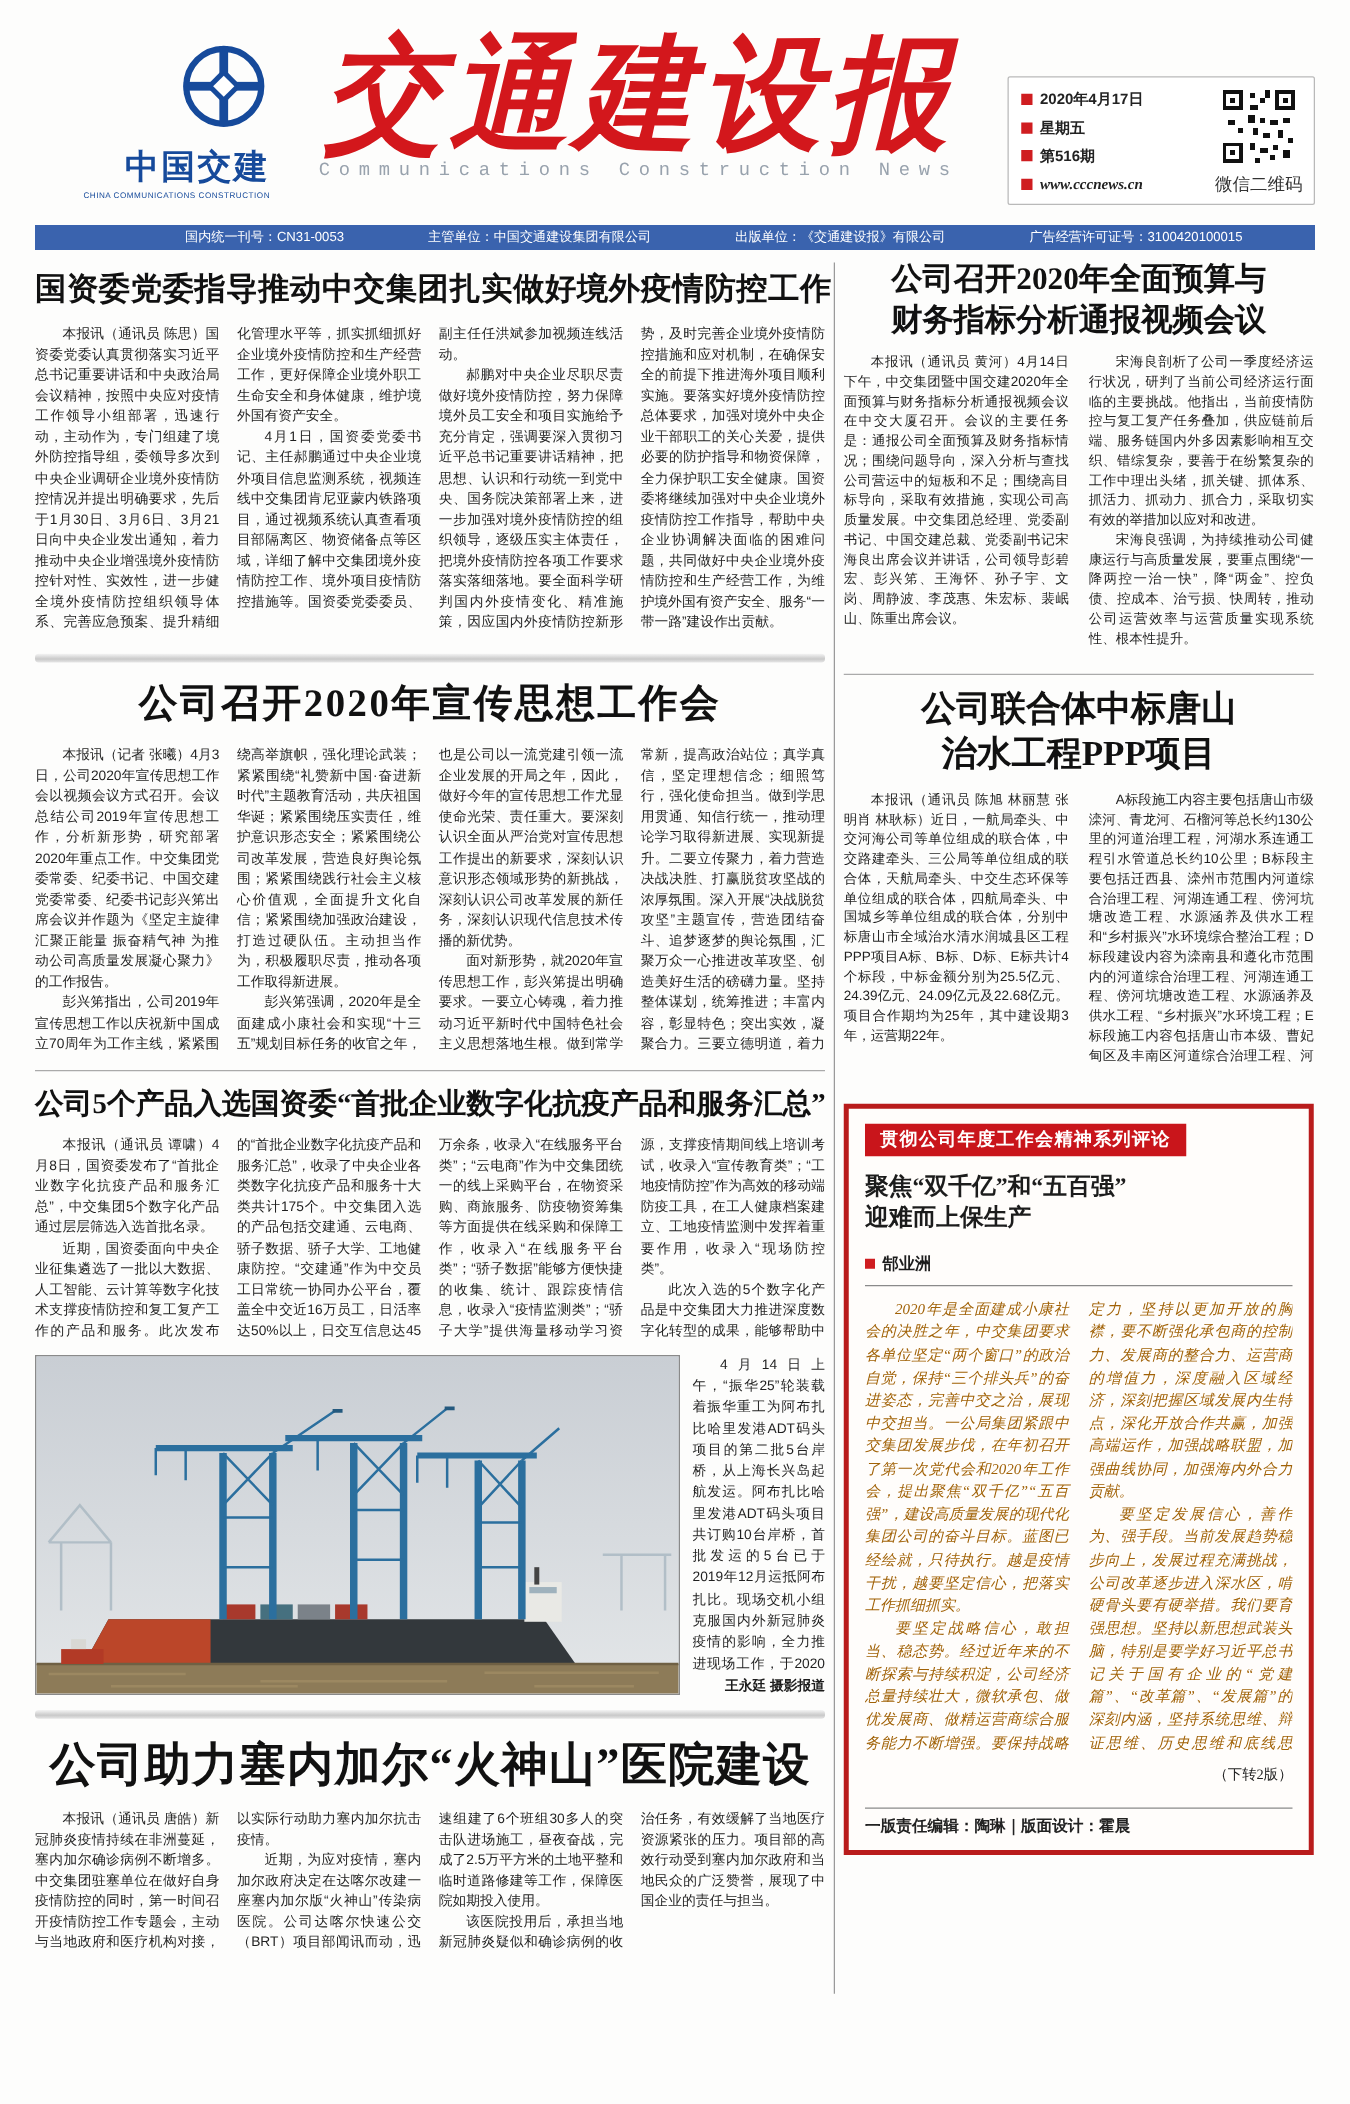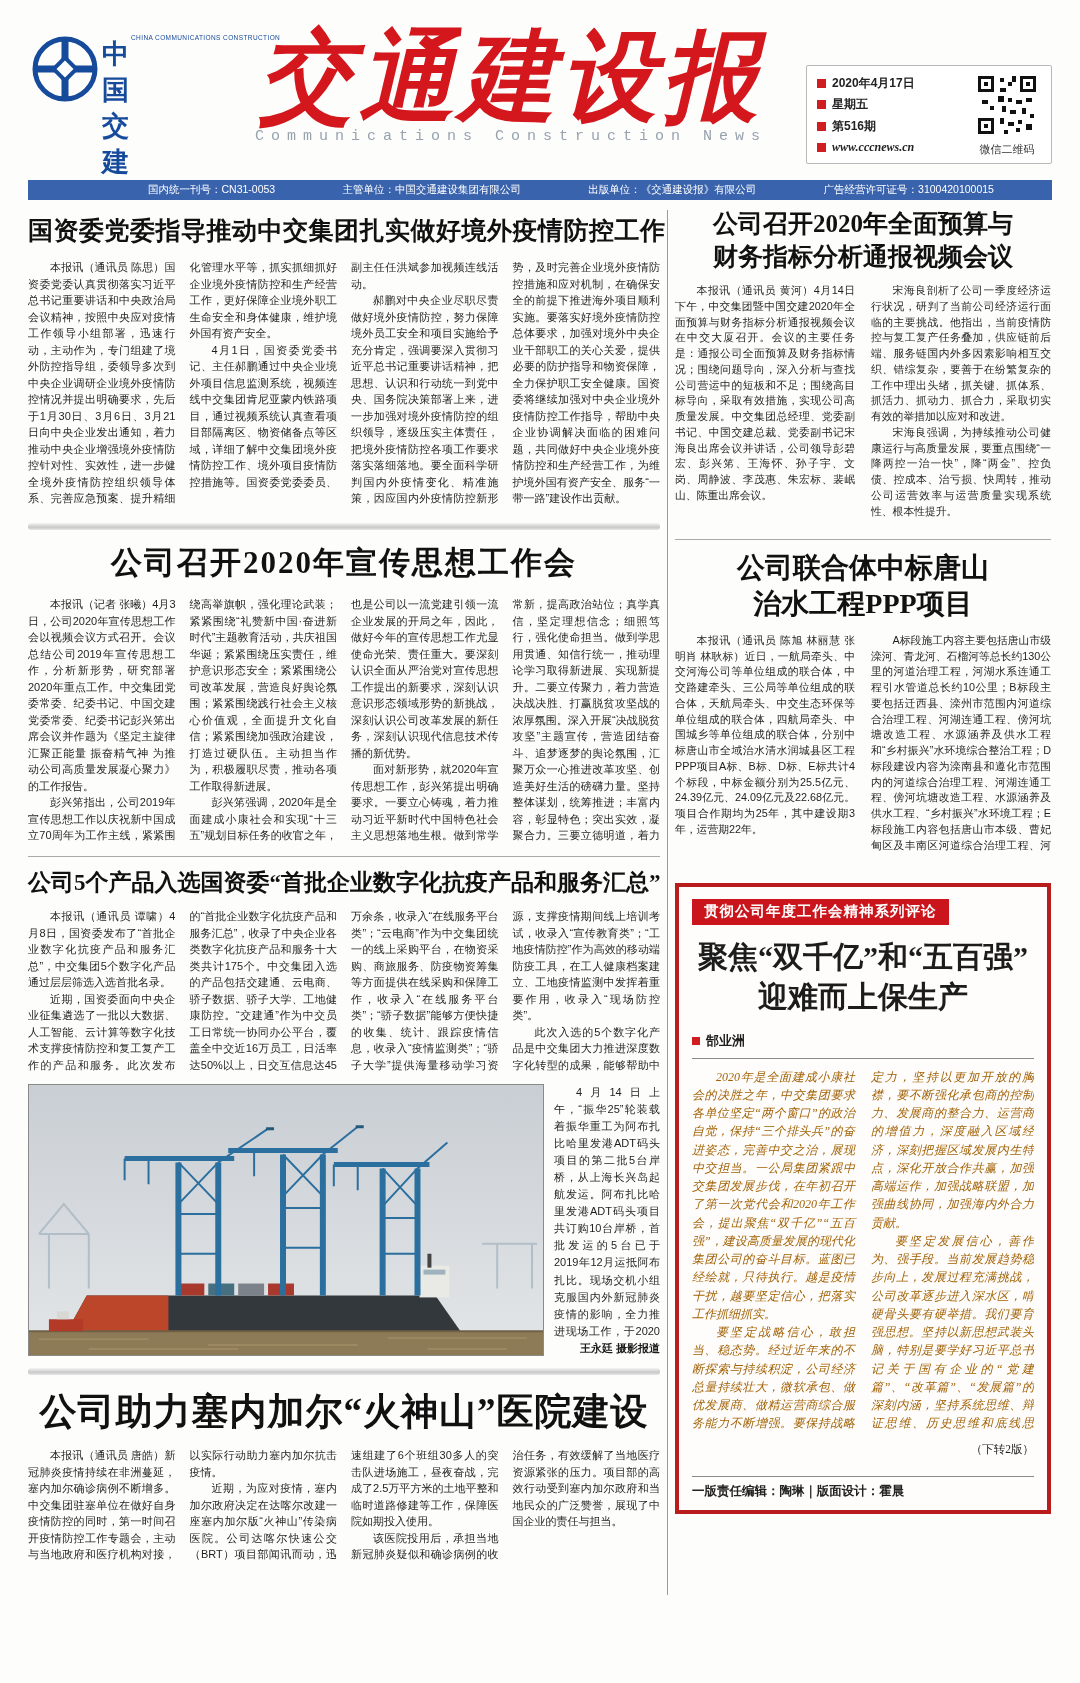--- a/index.html
+++ b/index.html
@@ -2,32 +2,32 @@
 <html><head>
 <meta charset="utf-8">
 <style>
   * { margin:0; padding:0; box-sizing:border-box; }
   html,body { background:#f2f2f0; }
   body { font-family:"Liberation Sans",sans-serif; color:#1c1c1c; }
   .page { position:relative; width:1080px; height:1683px; margin:0 auto; background:#fdfdfc; padding:26px 28px 0; overflow:hidden; }
 
   
   .header { display:flex; align-items:stretch; height:152px; }
-  .logo-box { width:188px; display:flex; flex-direction:row; align-items:flex-start; justify-content:flex-start; padding-top:6px; }
+  .logo-box { width:188px; display:flex; flex-direction:column; align-items:flex-end; justify-content:flex-start; padding-top:6px; }
   .logo-cn { color:#164a9b; font-weight:bold; font-size:27px; letter-spacing:2px; margin-top:4px; font-family:"Liberation Sans",sans-serif; }
   .logo-en { color:#164a9b; font-size:6.5px; letter-spacing:.4px; margin-top:2px; white-space:nowrap; }
   .mast-center { flex:1; display:flex; flex-direction:column; align-items:center; }
   .mast-title { font-family:"DejaVu Serif",serif; font-style:italic; font-weight:bold; color:#d3171c; font-size:95px; line-height:1.05; letter-spacing:6px; white-space:nowrap; transform:scaleY(1.05); }
   .mast-sub { font-family:Liberation Mono, monospace; color:#98a2ad; font-size:15px; letter-spacing:7px; margin-top:2px; }
   .date-box { width:246px; align-self:flex-end; border:1px solid #b9b9b9; border-radius:2px; display:flex; padding:8px 8px 6px 10px; gap:8px; margin-bottom:14px; background:#fff; }
   .date-rows { flex:1; display:flex; flex-direction:column; justify-content:space-between; }
   .date-row { display:flex; align-items:center; font-size:12px; font-weight:bold; color:#222; line-height:1.55; }
   .sq { width:9px; height:9px; background:#cf1d20; display:inline-block; margin-right:6px; flex:none; }
   .qr-wrap { width:72px; display:flex; flex-direction:column; align-items:center; }
-  .qr-label { font-size:11px; color:#333; margin-top:2px; }
+  .qr-label { font-size:14px; color:#333; margin-top:2px; }
 
   
   .info-bar { margin-top:2px; height:20px; background:#3a63ae; color:#fff; font-size:10.5px; display:flex; align-items:center; justify-content:space-between; padding:0 58px 0 120px; }
 
   
   .main { display:flex; margin-top:6px; }
   .col-left { width:632px; }
   .vrule { width:1px; background:#9a9a9a; margin:4px 7px 0; }
   .col-right { width:376px; }
 
@@ -53,21 +53,21 @@
   .photo { flex:1; border:1px solid #8a8a8a; background:#cfd4d8; overflow:hidden; }
   .photo svg { display:block; width:100%; height:100%; }
   .caption { width:106px; display:flex; flex-direction:column; }
   .caption .body-cols { flex:1; }
   .caption p { font-size:11px; line-height:1.55; }
   .credit { font-size:11px; font-weight:bold; text-align:right; margin-top:4px; }
 
   
   .comm { margin-top:14px; border:4px solid #b91c1c; padding:12px 13px 10px; background:#fffdfb; }
   .comm-tag { display:inline-block; background:#c9151b; color:#fff; font-weight:bold; font-size:14.5px; padding:3px 12px 4px; letter-spacing:1px; }
-  .comm-head { font-family:"Liberation Serif",serif; font-weight:900; font-size:30px; line-height:1.35; text-align:center; margin:12px 0 10px; }
+  .comm-head { font-family:"Liberation Serif",serif; font-weight:900; font-size:19px; line-height:1.35; margin:12px 0 10px; }
   .comm-author { display:flex; align-items:center; font-size:13px; font-weight:bold; padding:4px 0 8px; border-bottom:1px solid #8a8a8a; }
   .comm-body { column-count:2; column-gap:16px; text-align:justify; overflow:hidden; height:372px; margin-top:9px; }
   .comm-body p { text-indent:2em; font-family:"Liberation Serif",serif; font-style:italic; font-size:12px; line-height:1.52; color:#a16207; }
   .comm-cont { text-align:right; font-family:"Liberation Serif",serif; font-size:11.5px; margin-top:2px; }
   .comm-footer { border-top:1px solid #8a8a8a; margin-top:19px; padding-top:6px; font-size:12.5px; font-weight:bold; color:#222; }
 </style>
 </head>
 <body>
 
 <div class="page">

